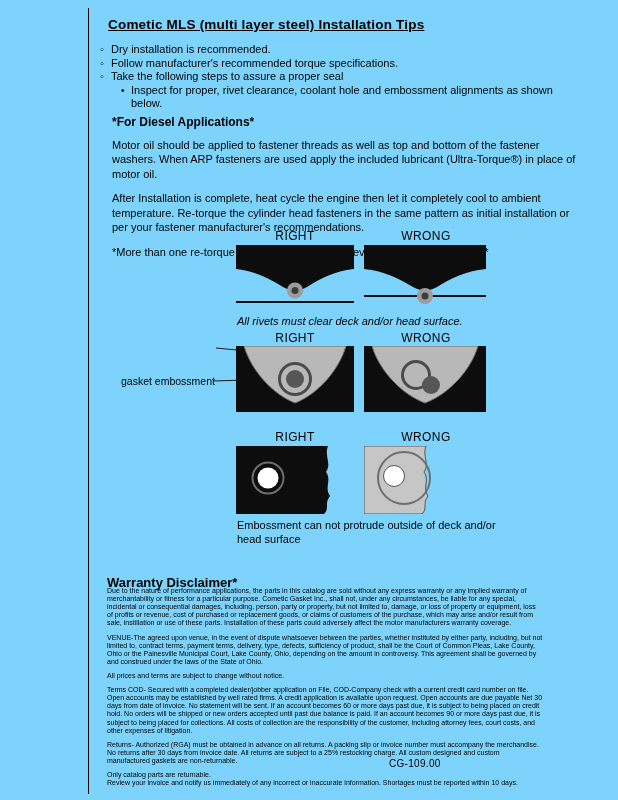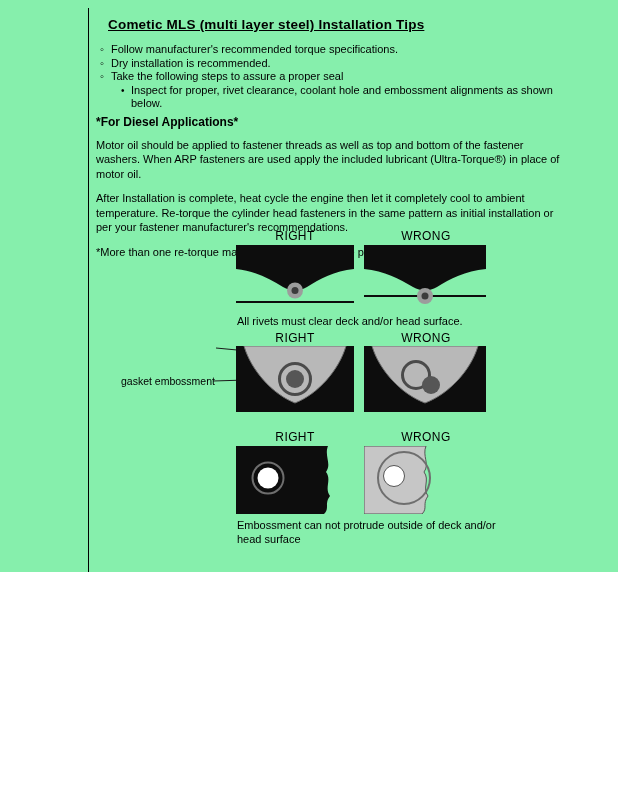--- a/index.html
+++ b/index.html
@@ -1,33 +1,33 @@
 <!DOCTYPE html>
 <html><head>
 <meta charset="utf-8">
 <style>
   * { margin:0; padding:0; box-sizing:border-box; }
   html,body { background:#ffffff; }
   body { font-family:"Liberation Sans", sans-serif; color:#000; }
-  .page { position:relative; width:618px; height:572px; background:#86efac; overflow:hidden; }
+  .page { position:relative; width:618px; height:800px; background:#7dd3fc; overflow:hidden; }
 
   .left-rule { position:absolute; left:88px; top:8px; width:1px; height:786px; background:#000; }
 
   .title { position:absolute; left:108px; top:17px; font-size:13.5px; font-weight:bold;
            text-decoration:underline; letter-spacing:0.2px; }
 
   .tips { position:absolute; left:100px; top:43px; width:480px; font-size:11px; line-height:13.5px; }
   .bullet { display:flex; }
   .marker { flex:0 0 auto; display:inline-block; text-align:left; }
   .circ { width:11px; }
   .circ::before { content:"◦"; font-size:11px; }
   .dot { width:10px; margin-left:21px; }
   .dot::before { content:"•"; font-size:10px; }
 
-  .diesel { position:absolute; left:96px; top:115px; width:472px; font-size:11px; line-height:14.5px; }
+  .diesel { position:absolute; left:112px; top:115px; width:472px; font-size:11px; line-height:14.5px; }
   .diesel-heading { font-weight:bold; font-size:12px; margin-bottom:8px; }
   .diesel p { margin-bottom:10px; }
   .diesel .note { margin-bottom:0; }
 
   .dg-label { position:absolute; font-size:12px; text-align:center; letter-spacing:0.4px; }
   .dg-panel { position:absolute; }
   .dg-caption { position:absolute; font-size:11px; line-height:13.5px; }
 
   .small-label { position:absolute; font-size:10.5px; line-height:12px; }
 
@@ -45,25 +45,25 @@
 
 <div class="page">
 
   <div class="left-rule"></div>
 
   <div class="title">Cometic MLS (multi layer steel) Installation Tips</div>
 
   <div class="tips">
     <div class="bullet">
       <span class="marker circ"></span>
-      <span>Follow manufacturer's recommended torque specifications.</span>
+      <span>Dry installation is recommended.</span>
     </div>
     <div class="bullet">
       <span class="marker circ"></span>
-      <span>Dry installation is recommended.</span>
+      <span>Follow manufacturer's recommended torque specifications.</span>
     </div>
     <div class="bullet">
       <span class="marker circ"></span>
       <span>Take the following steps to assure a proper seal</span>
     </div>
     <div class="bullet">
       <span class="marker dot"></span>
       <span>Inspect for proper, rivet clearance, coolant hole and embossment alignments as shown below.</span>
     </div>
   </div>
@@ -87,21 +87,21 @@
     </svg>
   </div>
   <div class="dg-panel" style="left:364px; top:245px;">
     <svg width="122" height="66" viewBox="0 0 122 66">
       <path d="M0,0 H122 V24 C101,26 86,34 73,42 C65,46.5 57,46.5 49,42 C35,34 21,26 0,24 Z" fill="#0d0d0d"></path>
       <rect x="0" y="50" width="122" height="2" fill="#0d0d0d"></rect>
       <circle cx="61" cy="51" r="8" fill="#9c9c9c"></circle>
       <circle cx="61" cy="51" r="3.5" fill="#3c3c3c"></circle>
     </svg>
   </div>
-  <div class="dg-caption" style="left:237px; top:315px;">All rivets must clear deck and/or head surface.</div>
+  <div class="dg-caption" style="left:237px; top:315px;font-style:italic;">All rivets must clear deck and/or head surface.</div>
 
   <div class="dg-label" style="left:236px; top:331px; width:118px;">RIGHT</div>
   <div class="dg-label" style="left:364px; top:331px; width:124px;">WRONG</div>
 
   <div class="small-label" style="left:121px; top:375px; width:100px;">gasket embossment</div>
 
   <svg class="connector" width="250" height="80" viewBox="0 0 250 80">
     <line x1="106" y1="12" x2="190" y2="20" stroke="#1a1a1a" stroke-width="1"></line>
     <line x1="103" y1="45" x2="170" y2="43" stroke="#1a1a1a" stroke-width="1"></line>
   </svg>

